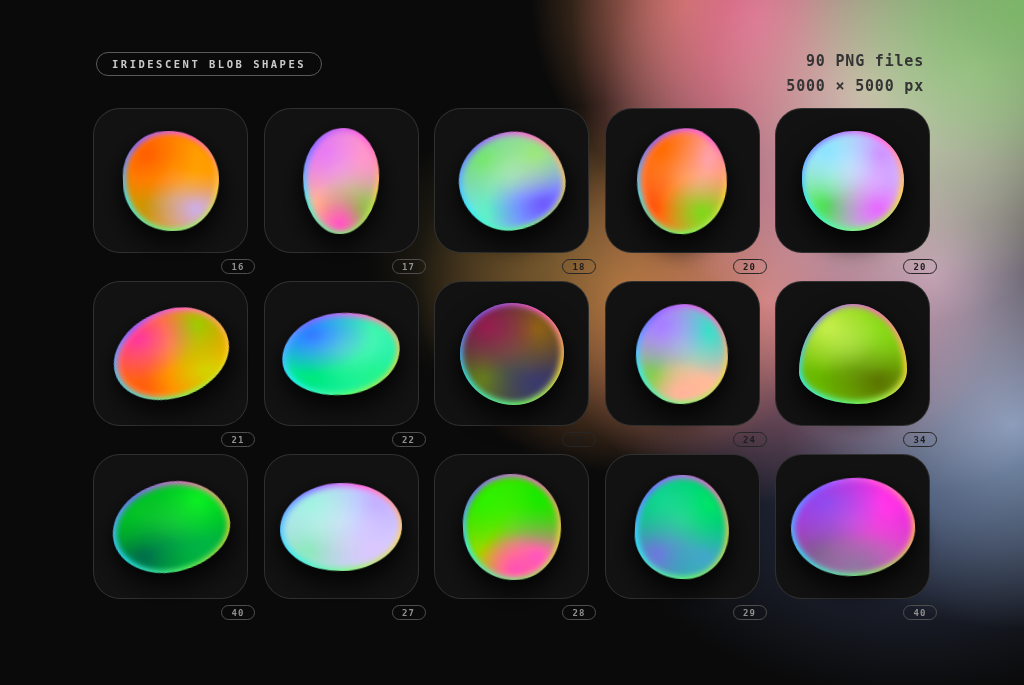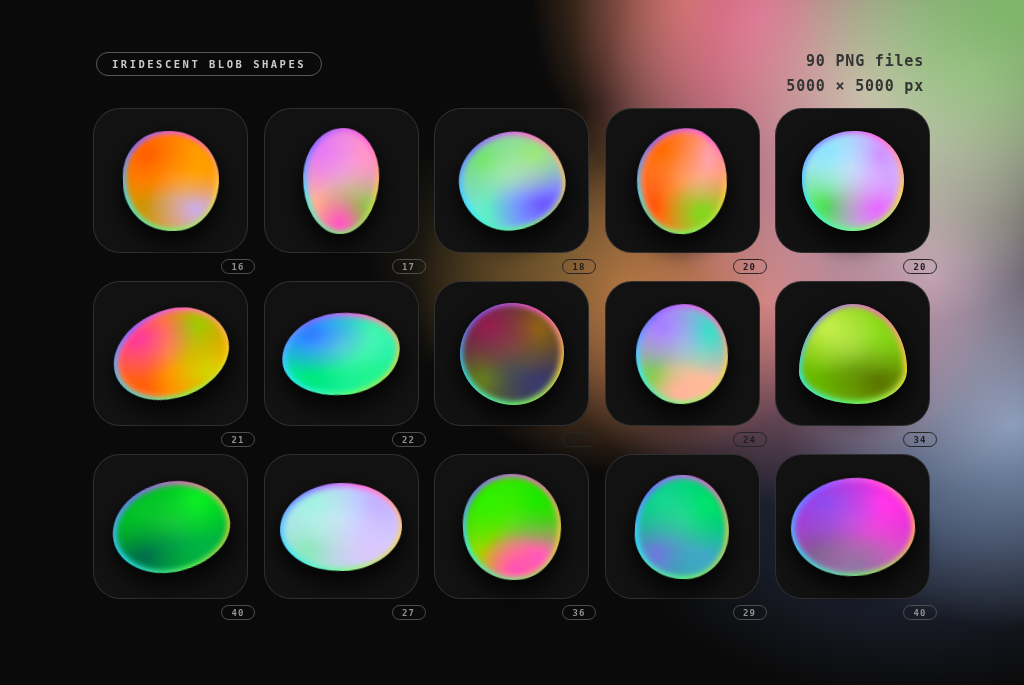--- a/index.html
+++ b/index.html
@@ -192,21 +192,21 @@
       <div class="badge light">27</div>
     </div>
     <div class="cell">
       <div class="card">
         <div class="blob-outer" style="transform: rotate(-3deg);">
           <div class="blob-rim" style="width: 98px; height: 106px; border-radius: 50% 50% 48% 52% / 48% 50% 52%; background: conic-gradient(from 30deg, rgb(255, 95, 208), rgb(255, 216, 74), rgb(125, 255, 122), rgb(67, 232, 255), rgb(122, 106, 255), rgb(255, 95, 208));">
             <div class="blob-inner" style="inset: 2.5px; border-radius: 50% 50% 48% 52% / 48% 50% 52%; background: radial-gradient(60% 55% at 50% 42%, rgba(255, 255, 255, 0.1), rgba(255, 255, 255, 0) 70%), radial-gradient(70% 55% at 50% 92%, rgb(240, 92, 170), rgba(0, 0, 0, 0) 68%), radial-gradient(85% 80% at 26% 22%, rgb(82, 224, 30), rgba(0, 0, 0, 0) 62%), radial-gradient(85% 80% at 76% 24%, rgb(64, 214, 44), rgba(0, 0, 0, 0) 62%), radial-gradient(90% 85% at 76% 80%, rgb(234, 100, 180), rgba(0, 0, 0, 0) 64%), radial-gradient(90% 85% at 24% 78%, rgb(180, 212, 36), rgba(0, 0, 0, 0) 64%), linear-gradient(rgb(102, 206, 52), rgb(102, 206, 52));"></div>
           </div>
         </div>
       </div>
-      <div class="badge light">36</div>
+      <div class="badge light">28</div>
     </div>
     <div class="cell">
       <div class="card">
         <div class="blob-outer" style="transform: rotate(2deg);">
           <div class="blob-rim" style="width: 94px; height: 104px; border-radius: 50% 50% 48% 52% / 54% 56% 46% 44%; background: conic-gradient(from 30deg, rgb(255, 95, 208), rgb(255, 216, 74), rgb(125, 255, 122), rgb(67, 232, 255), rgb(122, 106, 255), rgb(255, 95, 208));">
             <div class="blob-inner" style="inset: 2.5px; border-radius: 50% 50% 48% 52% / 54% 56% 46% 44%; background: radial-gradient(60% 55% at 50% 42%, rgba(255, 255, 255, 0.12), rgba(255, 255, 255, 0) 70%), radial-gradient(85% 80% at 26% 22%, rgb(60, 200, 150), rgba(0, 0, 0, 0) 62%), radial-gradient(85% 80% at 76% 24%, rgb(38, 210, 118), rgba(0, 0, 0, 0) 62%), radial-gradient(90% 85% at 76% 80%, rgb(94, 160, 188), rgba(0, 0, 0, 0) 64%), radial-gradient(90% 85% at 24% 78%, rgb(120, 116, 196), rgba(0, 0, 0, 0) 64%), linear-gradient(rgb(48, 184, 130), rgb(48, 184, 130));"></div>
           </div>
         </div>
       </div>
       <div class="badge light">29</div>

